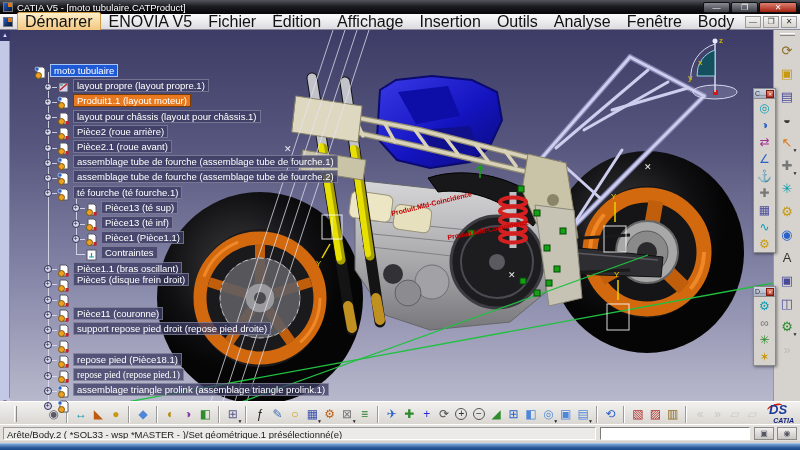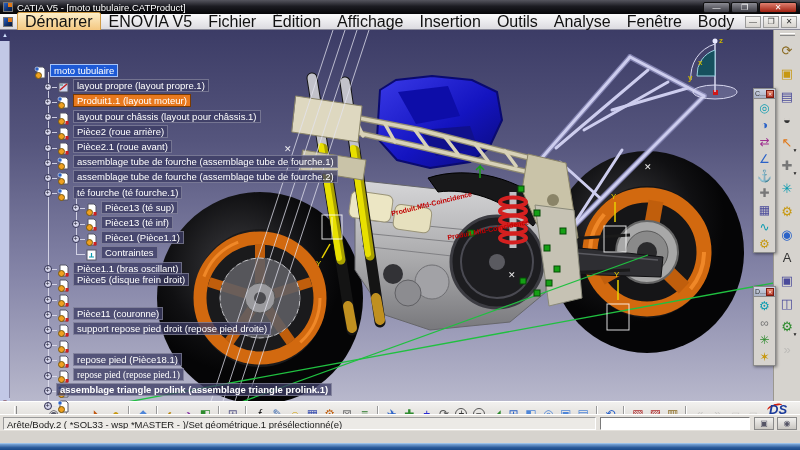--- a/index.html
+++ b/index.html
@@ -88,21 +88,21 @@
   .ticon.dis { opacity:.38; }
   .ticon.lens span { border:1.5px solid #555; border-radius:50%; width:12px; height:12px; line-height:9px; font-size:10px; text-align:center; }
   .tsep { width:2px; height:17px; border-left:1px solid #9a9a9a; border-right:1px solid #fff; margin:0 4px; }
   .ds-logo { margin-left:auto; margin-right:6px; position:relative; width:36px; height:20px; }
   .ds-logo .ds { position:absolute; top:-2px; left:8px; font-size:13px; font-style:italic; font-weight:bold; color:#1a3a9a; }
   .ds-logo .swoosh { position:absolute; top:0px; left:6px; width:16px; height:8px;
     border-top:2px solid #d02010; border-radius:50%; transform:rotate(-18deg); }
   .ds-logo .catia { position:absolute; bottom:0; right:0; font-size:7px; font-style:italic; font-weight:bold; color:#10207a; }
 
   
-  .statusbar { position:absolute; top:414px; left:0; width:800px; height:17px; background:#e4e1dc;
+  .statusbar { position:absolute; top:424px; left:0; width:800px; height:17px; background:#e4e1dc;
     border-top:1px solid #fff; display:flex; align-items:center; gap:4px; padding:0 3px; }
   .status-msg { flex:1; height:13px; font-size:9.5px; color:#1a1a1a; line-height:13px; padding-left:3px;
     border:1px solid; border-color:#9a9a9a #fff #fff #9a9a9a; background:#eceae6; white-space:nowrap; overflow:hidden; }
   .power-input { width:150px; height:13px; border:1px solid; border-color:#7a7a7a #fff #fff #7a7a7a;
     background:#fff; font-size:9px; padding:0 2px; font-family:"Liberation Sans",sans-serif; }
   .sbtn { width:20px; height:13px; background:linear-gradient(#f2f1ef,#cac7c2); border:1px solid #8a8a8a;
     font-size:8px; line-height:11px; text-align:center; color:#556; }
 
   .sliver { position:absolute; top:443px; left:0; width:800px; height:7px;
     background:linear-gradient(#7aa6d8,#2a5a9a 60%,#1a4a8a); border-top:1px solid #9ac0e8; }
@@ -529,21 +529,21 @@
             <rect x="8.5" y="9" width="3" height="3.5" fill="#d02020"></rect>
           </svg></div>
         <div class="t-label" style="left: 63px; top: 304px; font-family: Liberation Serif, serif;">repose pied (repose pied.1)</div>
         <div class="t-stub" style="left: 38px; top: 326.8px; width: 9px;"></div>
         <div class="t-node" style="left: 33.5px; top: 322.7px;">+</div>
         <div class="t-ico" style="left: 47px; top: 320.2px;"><svg width="13" height="13" viewBox="0 0 13 13">
             <path d="M3,1 h6 l2,2 v9 h-8 z" fill="#fff" stroke="#556"></path>
             <circle cx="4.5" cy="9.5" r="3" fill="#f0a020" stroke="#7a5a10"></circle>
             <circle cx="3" cy="3" r="2" fill="#2a62c8" stroke="#fff" stroke-width=".5"></circle>
           </svg></div>
-        <div class="t-label" style="left: 46px; top: 319.2px; font-weight: bold;">assemblage triangle prolink (assemblage triangle prolink.1)</div>
+        <div class="t-label" style="left: 63px; top: 319.2px;">assemblage triangle prolink (assemblage triangle prolink.1)</div>
         <div class="t-stub" style="left: 38px; top: 342px; width: 9px;"></div>
         <div class="t-node" style="left: 33.5px; top: 337.9px;">+</div>
         <div class="t-ico" style="left: 47px; top: 335.4px;"><svg width="13" height="13" viewBox="0 0 13 13">
             <path d="M3,1 h6 l2,2 v9 h-8 z" fill="#fff" stroke="#556"></path>
             <circle cx="4.5" cy="9.5" r="3" fill="#f0a020" stroke="#7a5a10"></circle>
             <circle cx="3" cy="3" r="2" fill="#2a62c8" stroke="#fff" stroke-width=".5"></circle>
           </svg></div>
       </div>
 
     <div class="rightbar" id="rightbar">

